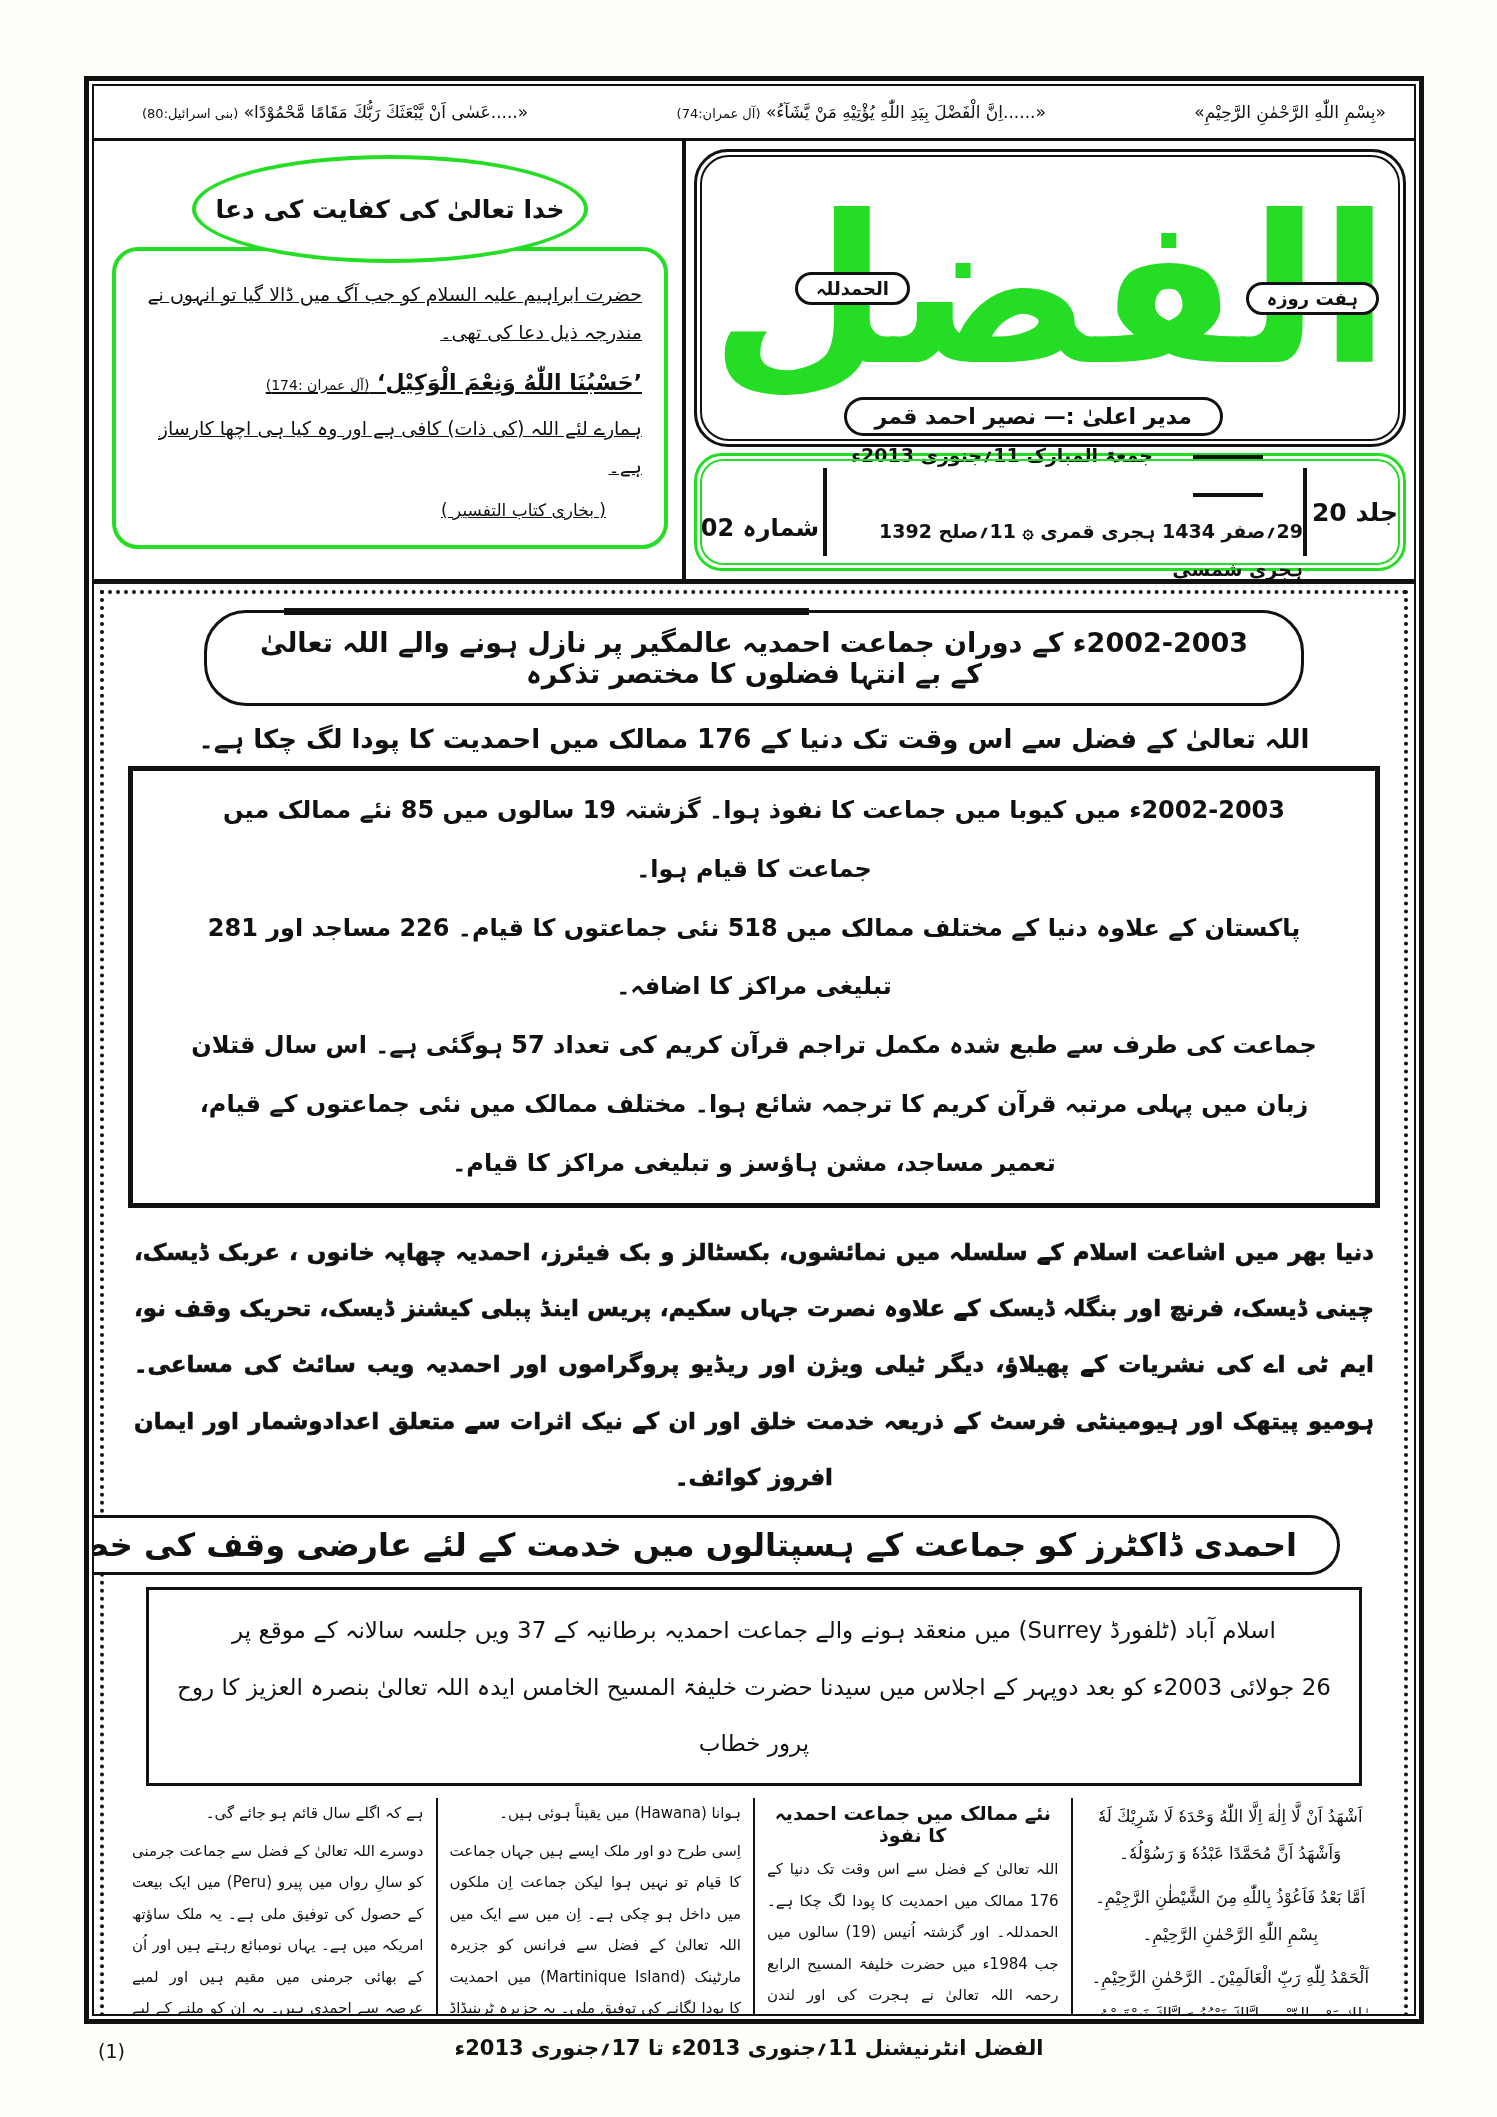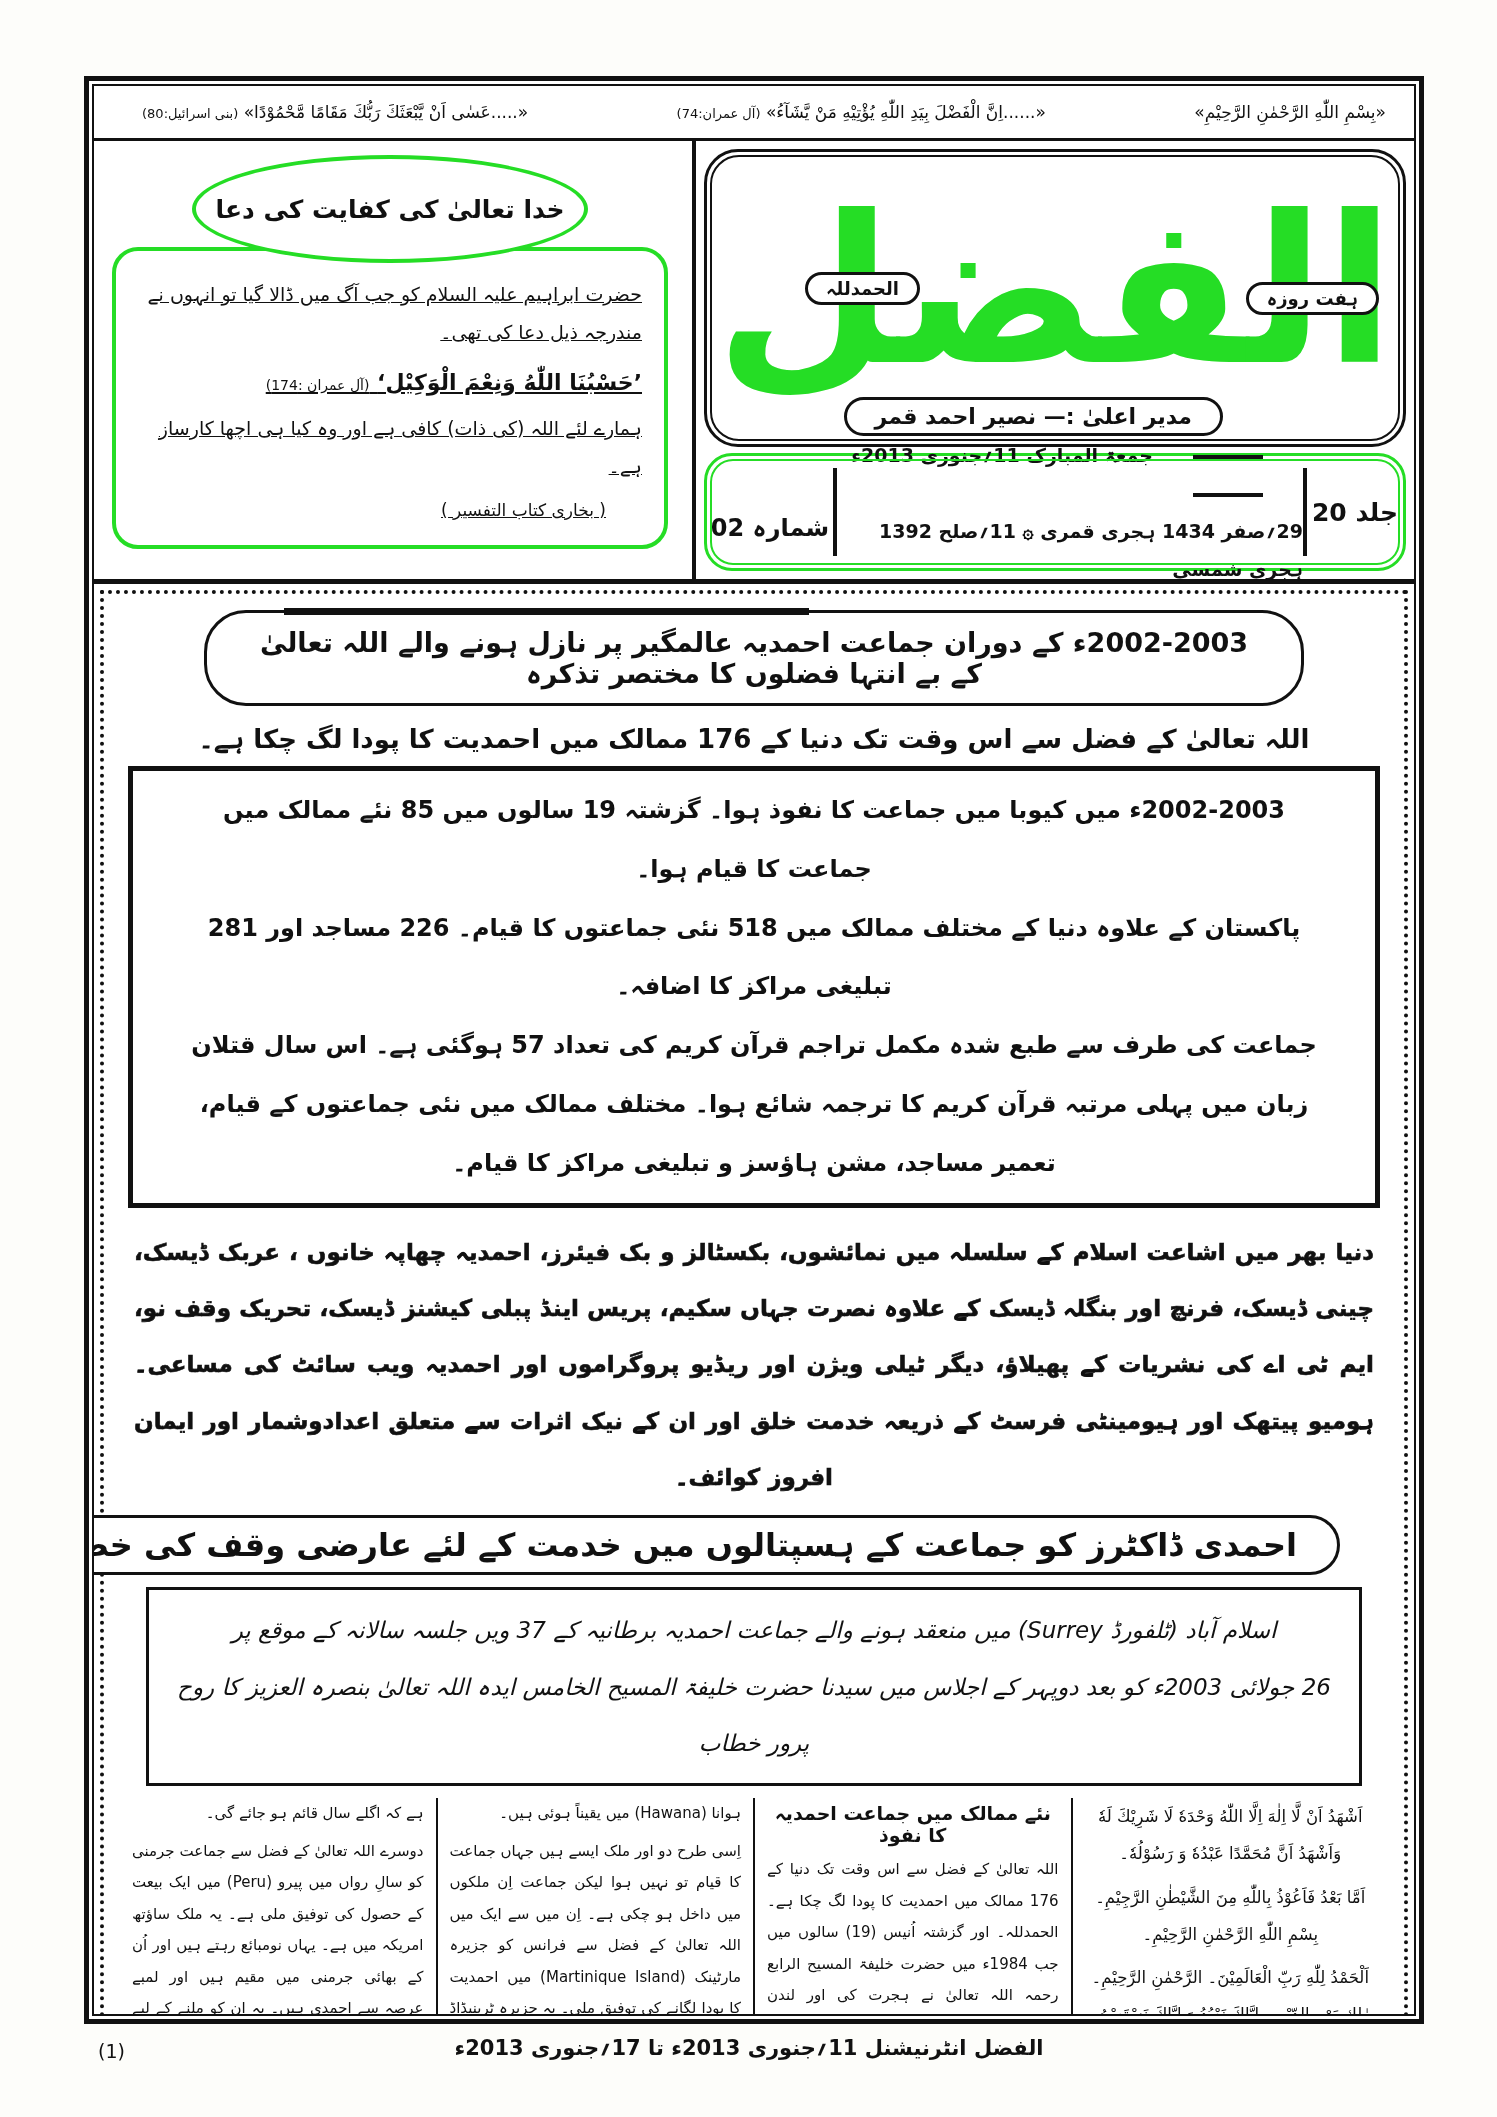--- a/index.html
+++ b/index.html
@@ -10,21 +10,21 @@
   }
   
   .frame{position:absolute;left:84px;top:76px;width:1330px;height:1938px;border:5px solid var(--ink);background:#fff;}
   .frame-inner{position:absolute;inset:3px;border:2px solid var(--ink);display:flex;flex-direction:column;overflow:hidden;}
   
   .verse-strip{height:52px;border-bottom:3px solid var(--ink);display:flex;direction:rtl;align-items:center;justify-content:space-between;padding:0 28px;flex:none;}
   .verse-item{white-space:nowrap;font-size:17px;font-weight:500;margin-left:20px;}
   .vref{font-size:13px;}
   
   .mid-row{height:438px;border-bottom:5px solid var(--ink);display:flex;direction:ltr;flex:none;}
-  .prayer-panel{width:556px;border-right:4px solid var(--ink);padding:12px 24px 8px 18px;direction:rtl;}
+  .prayer-panel{width:556px;border-right:4px solid var(--ink);padding:12px 14px 8px 18px;direction:rtl;}
   .prayer-oval{
     width:388px;height:100px;margin:2px auto -16px;border:4px solid var(--green);border-radius:50%;
     display:flex;align-items:center;justify-content:center;font-size:25px;font-weight:bold;background:#fff;position:relative;z-index:2;
   }
   .prayer-box{border:4px solid var(--green);border-radius:26px;background:#fff;padding:24px 22px 8px;min-height:262px;font-size:19px;line-height:2.0;text-align:right;text-decoration:underline;}
   .prayer-arabic{font-size:22px;font-weight:bold;margin:10px 0 4px;}
   .prayer-arabic .vref{font-size:14px;font-weight:normal;}
   .prayer-source{margin-top:8px;font-size:17px;padding-right:36px;}
   .masthead-panel{flex:1;position:relative;padding:8px 8px 0;direction:rtl;}
   .masthead-box{height:292px;border:3px solid var(--ink);border-radius:34px;position:relative;background:#fff;}
@@ -52,21 +52,21 @@
   .headline-box::before{content:"";position:absolute;top:-5px;left:7%;width:48%;height:7px;background:var(--ink);}
   .subheadline{text-align:center;font-size:26px;font-weight:bold;margin:18px 0 12px;}
   .stats-box{border:5px solid var(--ink);margin:0 8px;padding:10px 45px;background:#fff;}
   .stats-line{text-align:center;font-size:24px;font-weight:bold;line-height:2.45;margin:0;}
   .bold-para{font-weight:bold;font-size:23px;line-height:2.45;text-align:justify;text-align-last:center;margin:16px 14px 10px;-webkit-text-stroke:0.6px var(--ink);}
   .pill-row{display:flex;align-items:center;margin:8px 48px 12px;direction:rtl;}
   .pill-row .pr-line{height:4px;background:var(--ink);}
   .pill-row .pr-line.short{width:110px;}
   .pill-row .pr-line.long{flex:1;}
   .pill{border:3px solid var(--ink);border-radius:36px;padding:8px 40px;font-size:32px;font-weight:bold;white-space:nowrap;background:#fff;}
-  .speech-box{border:3px solid var(--ink);margin:8px 26px;padding:12px 26px;text-align:center;font-size:23px;line-height:2.45;background:#fff;font-style:italic;}
+  .speech-box{border:3px solid var(--ink);margin:8px 26px;padding:12px 26px;text-align:center;font-size:23px;line-height:2.45;background:#fff;}
   .speech-line{margin:0;}
   
   .columns{display:flex;direction:rtl;margin-top:12px;height:632px;overflow:hidden;}
   .body-col{flex:1;padding:0 12px;border-left:2px solid var(--ink);overflow:hidden;}
   .body-col:last-child{border-left:none;}
   .body-col p{margin:0 0 6px;}
   .body-col p.p{font-size:15px;line-height:2.1;text-align:justify;text-align-last:right;}
   .body-col p.arabic{font-size:16.5px;line-height:2.25;text-align:center;font-weight:500;}
   .body-col p.heading{font-size:19px;font-weight:bold;text-align:center;margin:4px 0 8px;}
   

